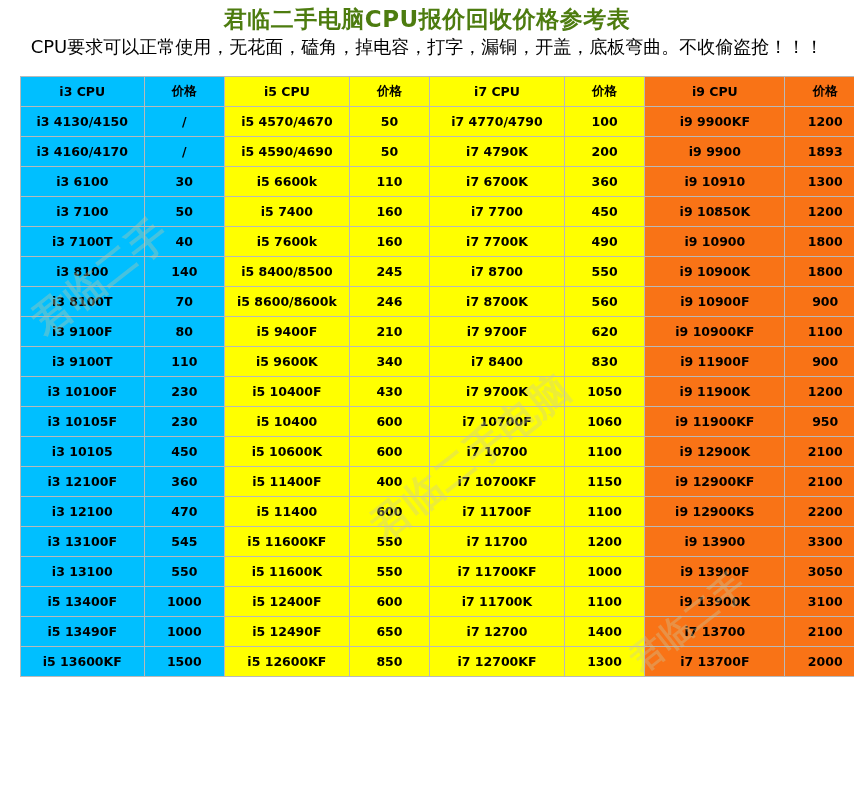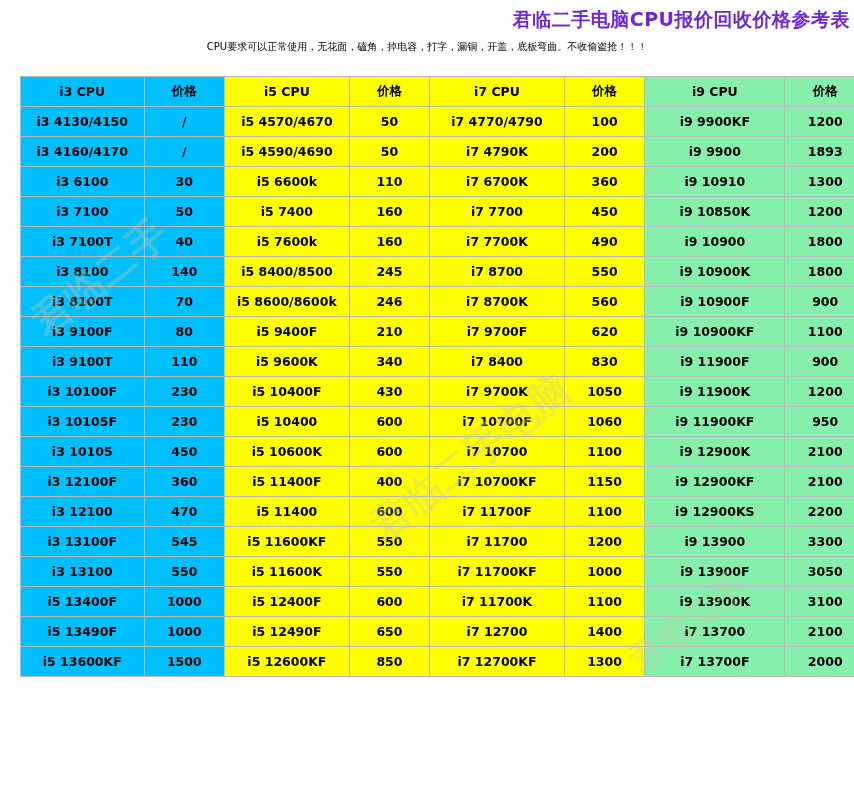--- a/index.html
+++ b/index.html
@@ -14,31 +14,31 @@
     overflow: hidden;
   }
   .page {
     width: 854px;
     height: 800px;
     position: relative;
     box-sizing: border-box;
     padding: 0 4px;
   }
   .title {
-    text-align: right;
-    color: #6d28d9;
+    text-align: center;
+    color: #4d7c0f;
     font-weight: bold;
-    font-size: 19px;
+    font-size: 23px;
     line-height: 32px;
     padding-top: 3px;
     letter-spacing: 0.5px;
   }
   .notice {
     text-align: center;
-    font-size: 10px;
+    font-size: 18px;
     color: #000;
     line-height: 15px;
     padding: 4px 10px 6px 10px;
     font-weight: normal;
   }
   table.grid {
     border-collapse: collapse;
     width: 846px;
     table-layout: fixed;
     margin: 16px;
@@ -60,21 +60,21 @@
   col.c1 { width: 73px; }
   col.c2 { width: 113px; }
   col.c3 { width: 73px; }
   col.c4 { width: 122px; }
   col.c5 { width: 73px; }
   col.c6 { width: 127px; }
   col.c7 { width: 73px; }
 
   .cyan   { background: #00bfff; }
   .yellow { background: #ffff00; }
-  .green  { background: #86efac; }
+  .green  { background: #f97316; }
 
   .hdr td { font-size: 13.5px; font-weight: bold; }
 
   .watermark {
     position: absolute;
     left: 0; top: 0;
     width: 854px; height: 800px;
     pointer-events: none;
     overflow: hidden;
   }

